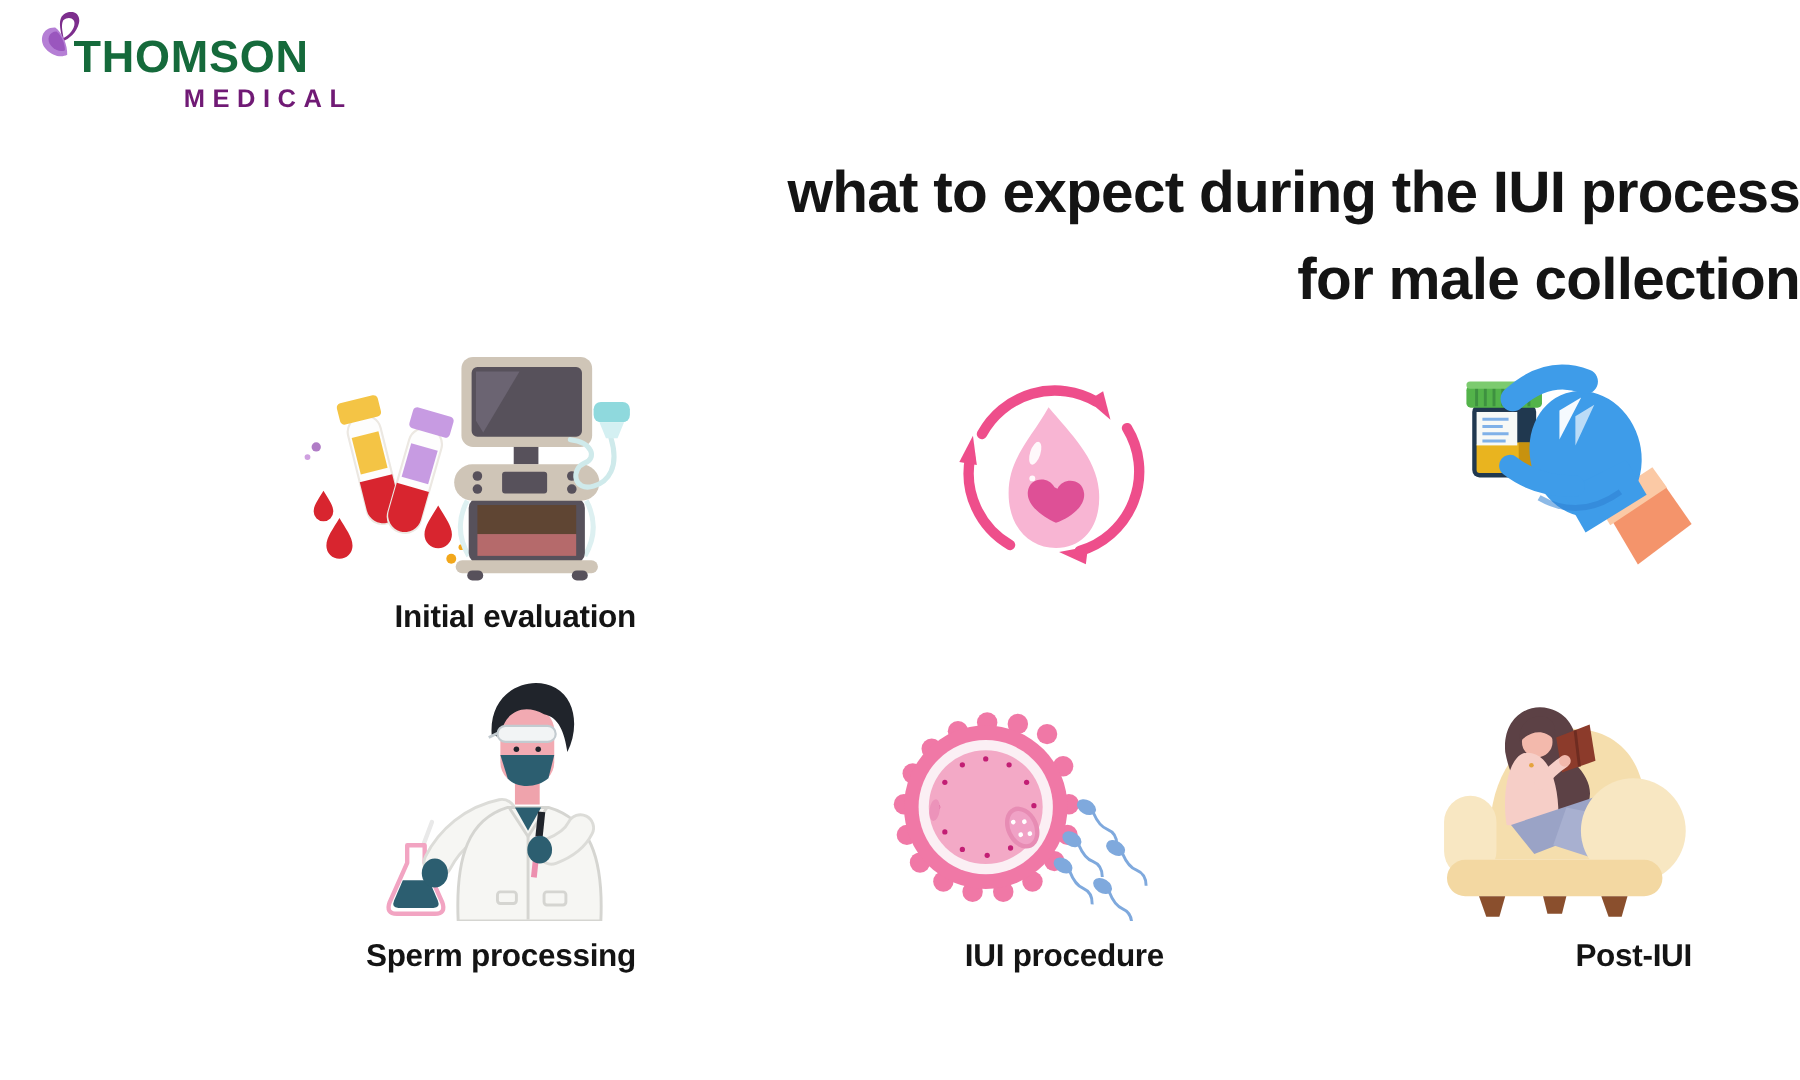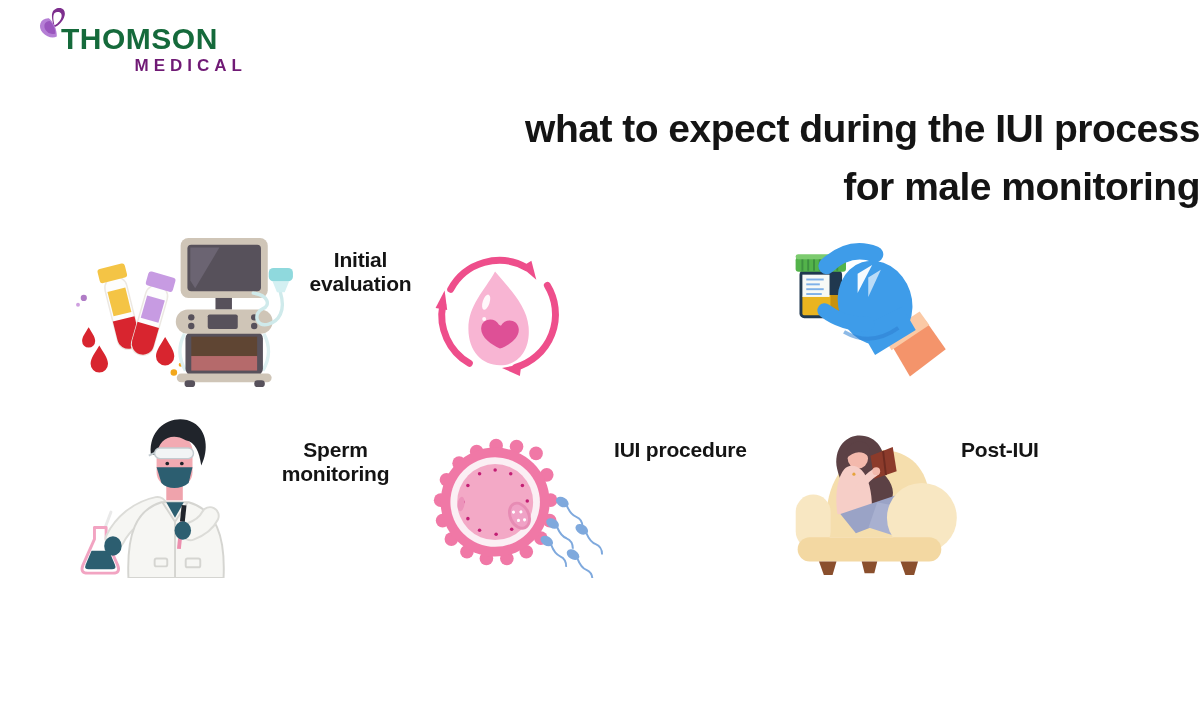--- a/index.html
+++ b/index.html
@@ -3,39 +3,39 @@
 <meta charset="utf-8">
 <style>
   * { margin:0; padding:0; box-sizing:border-box; }
   body { background:#ffffff; }
   .canvas {
     position:relative; width:1200px; height:720px; background:#ffffff;
     overflow:hidden; font-family:"Liberation Sans", sans-serif;
   }
 
   
-  .logo { position:absolute; left:37px; top:8px; width:210px; }
+  .logo { position:absolute; left:25px; top:8px; width:210px; }
   .butterfly { position:absolute; left:0; top:0; width:34px; height:36px; }
   .logo-text { margin-left:24px; margin-top:16px; display:flex; flex-direction:column; }
   .logo-line1 { font-size:30px; font-weight:bold; letter-spacing:0.5px; color:#156A3B; line-height:30px; }
   .logo-line2 { font-size:17px; font-weight:bold; letter-spacing:5px; color:#701a75; line-height:20px; align-self:flex-end; margin-top:2px; }
 
   
   .title {
     position:absolute; top:100px; left:0; width:100%;
     text-align:right; font-size:39px; font-weight:bold;
     color:#141414; letter-spacing:-0.5px; line-height:58px;
   }
 
   
   .grid {
     position:absolute; left:72px; top:236px; width:1056px;
     display:grid; grid-template-columns:repeat(3,352px); row-gap:38px;
   }
-  .cell { display:flex; flex-direction:row; align-items:flex-start; }
+  .cell { display:flex; flex-direction:column; align-items:flex-end; }
   .icon-box { height:152px; display:flex; align-items:flex-end; justify-content:center; }
   .step-label { margin-top:12px; font-size:21px; font-weight:bold; color:#141414; letter-spacing:-0.2px; text-align:center; }
   svg { display:block; }
 </style>
 </head>
 <body>
 
 <div class="canvas">
 
   <div class="logo">
@@ -48,21 +48,21 @@
       </g>
     </svg>
     <div class="logo-text">
       <div class="logo-line1">THOMSON</div>
       <div class="logo-line2">MEDICAL</div>
     </div>
   </div>
 
   <div class="title">
     <div>what to expect during the IUI process</div>
-    <div>for male monitoring</div>
+    <div>for male collection</div>
   </div>
 
   <div class="grid">
 
     <figure class="cell">
       <div class="icon-box">
         <svg viewBox="0 0 232 157" width="225" height="152" aria-hidden="true">
           <g>
             <g transform="rotate(-14 50 75)">
               <rect x="39" y="42" width="23" height="76" rx="11" fill="#FDFDFD" stroke="#ECE8E2" stroke-width="1.5"></rect>
@@ -205,21 +205,21 @@
             <rect x="87" y="24" width="37" height="52" rx="15" fill="#F2AAB2"></rect>
             <path d="M81 42 C 79 12 107 0 125 10 C 139 18 141 38 133 54 C 131 40 127 30 117 28 C 103 20 89 26 87 44 Z" fill="#20242B"></path>
             <rect x="85" y="36" width="40" height="11" rx="5.5" fill="#F2F4F5" stroke="#C3CBD0" stroke-width="1.5"></rect>
             <line x1="85" y1="41" x2="79" y2="44" stroke="#C3CBD0" stroke-width="2"></line>
             <circle cx="98" cy="52" r="1.9" fill="#20242B"></circle>
               <circle cx="113" cy="52" r="1.9" fill="#20242B"></circle>
             <path d="M87 56 L124 56 L120 72 C 112 79 98 79 92 72 Z" fill="#2C5E70"></path>
           </g>
         </svg>
       </div>
-      <figcaption class="step-label">Sperm monitoring</figcaption>
+      <figcaption class="step-label">Sperm processing</figcaption>
     </figure>
 
     <figure class="cell">
       <div class="icon-box">
         <svg viewBox="0 0 195 150" width="190" height="146" aria-hidden="true">
           <g>
             <g fill="#F078A6">
               <circle cx="115" cy="22" r="7"></circle>
                 <circle cx="95" cy="15" r="7"></circle>
                 <circle cx="74" cy="14" r="7"></circle>

